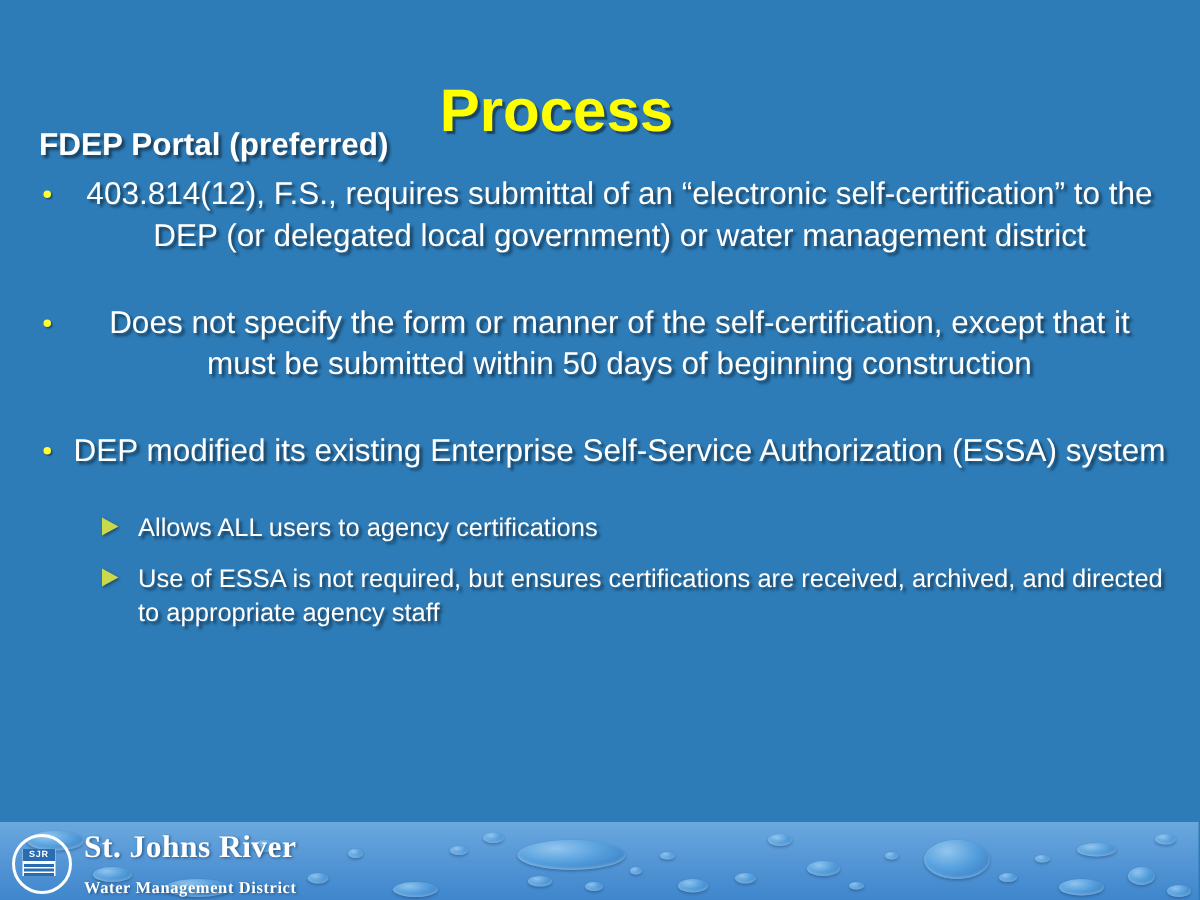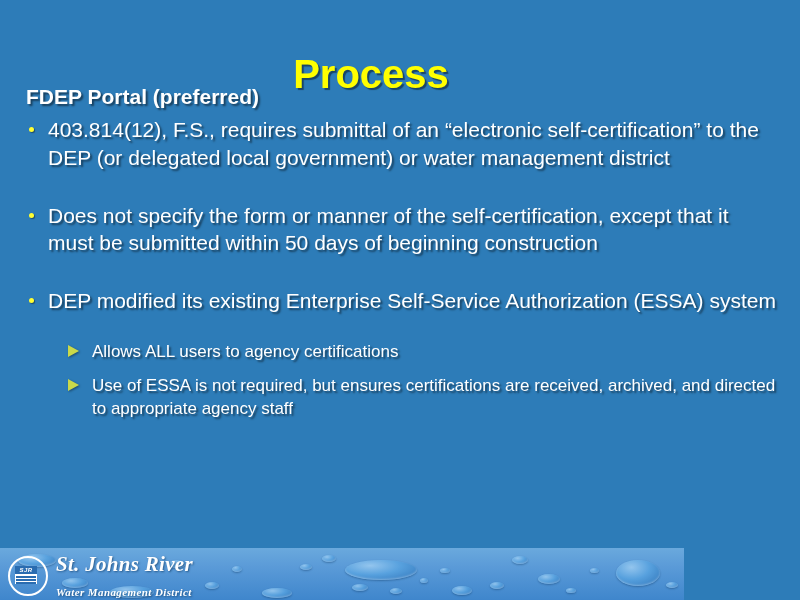--- a/index.html
+++ b/index.html
@@ -70,20 +70,21 @@
     left: 3px;
     top: 0.52em;
     width: 5px;
     height: 5px;
     border-radius: 50%;
     background: #ffff33;
     box-shadow: 1px 1px 1px rgba(0,0,0,0.4);
   }
   .bullet-text {
     display: block;
+    text-align: center;
   }
 
   .gap-sm  { height: 26px; }
   .gap-md  { height: 30px; }
 
   
   .sub-list {
     margin: 0 0 0 68px;
   }
   .sub-row {
@@ -106,25 +107,24 @@
     border-bottom: 6px solid transparent;
     border-left: 11px solid #c9d94a;
     filter: drop-shadow(1px 1px 1px rgba(0,0,0,0.4));
   }
 
   
   #footer-band {
     position: absolute;
     left: 0;
     bottom: 0;
-    width: 684px;
+    width: 799px;
     height: 52px;
     background: linear-gradient(180deg, #6aa9dd 0%, #5b9bd8 35%, #3f86cc 100%);
     overflow: hidden;
-    font-style: italic;
   }
   #footer-band .droplets {
     position: absolute;
     inset: 0;
     opacity: 0.85;
   }
   .drop {
     position: absolute;
     background: radial-gradient(ellipse at 35% 28%, #9ecdf2 0%, #58a3e0 45%, #2a6fb5 100%);
     border-radius: 50%;

